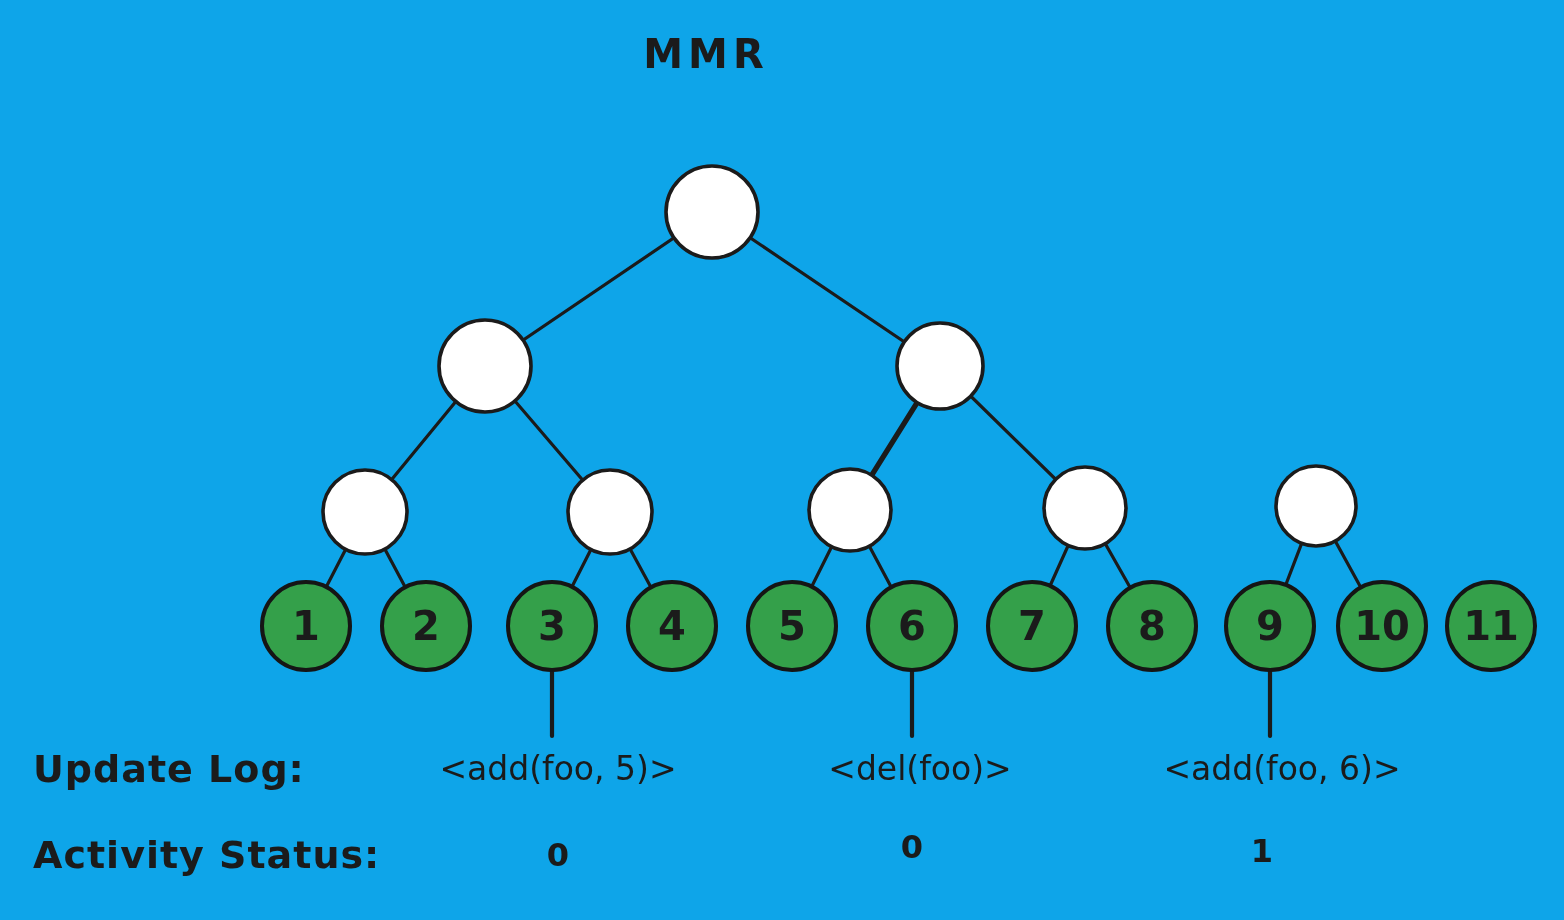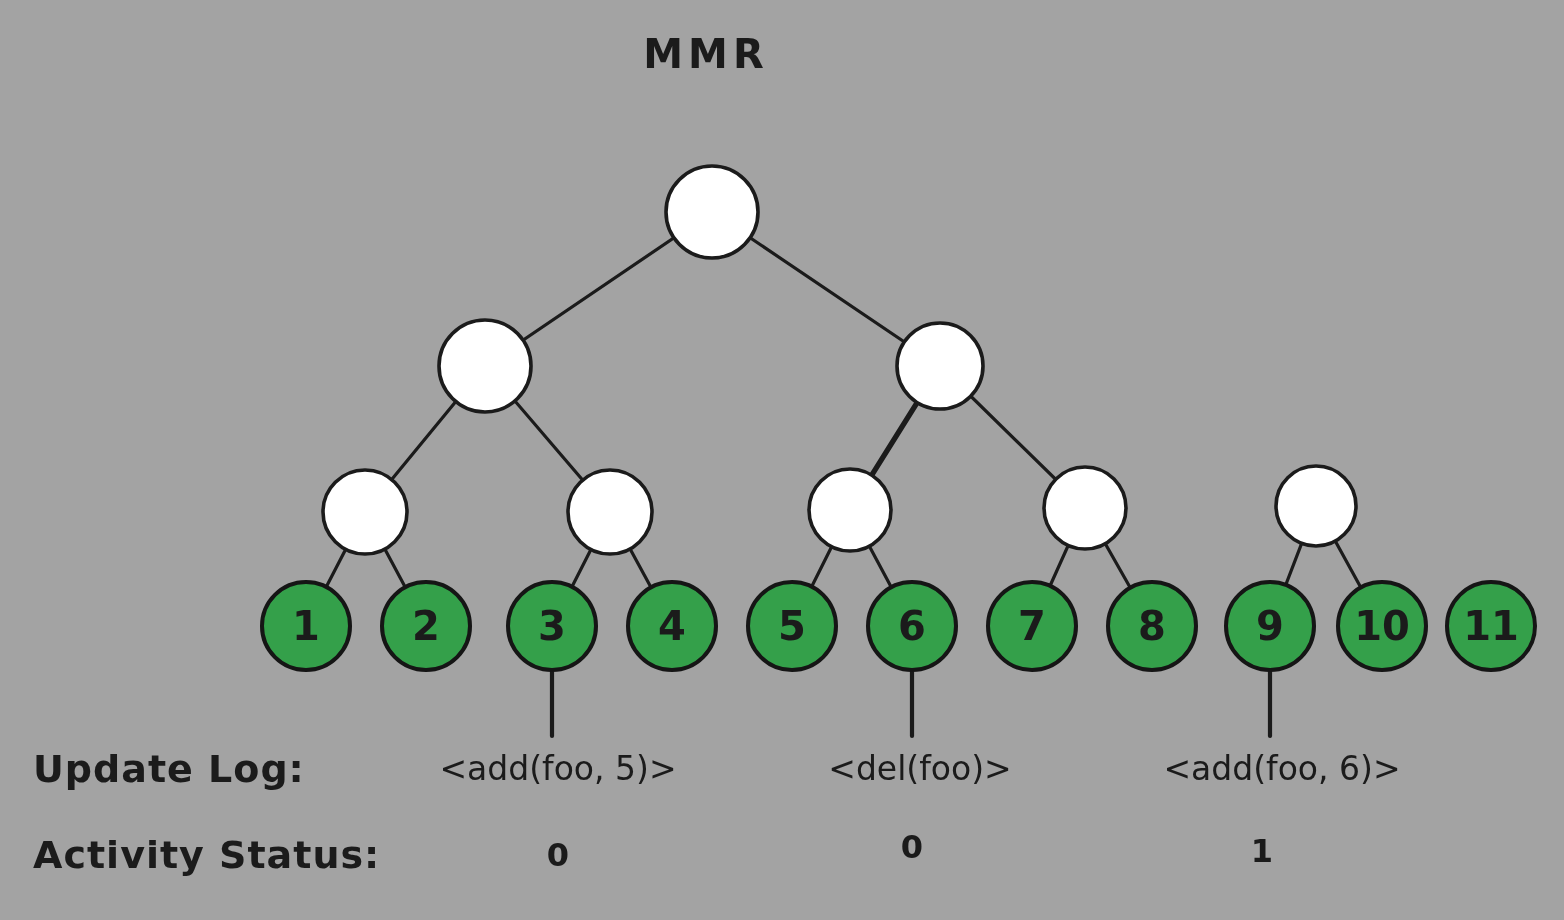--- a/index.html
+++ b/index.html
@@ -1,20 +1,20 @@
 <!DOCTYPE html>
 <html><head>
 <meta charset="utf-8">
 <style>
   html, body { margin: 0; padding: 0; background: #ffffff; }
   .canvas {
     position: relative;
     width: 1564px;
     height: 920px;
-    background: #a3a3a3;
+    background: #0ea5e9;
     font-family: "DejaVu Sans", sans-serif;
     overflow: hidden;
   }
   svg { display: block; }
   svg text {
     fill: #1b1b1b;
     font-family: "DejaVu Sans", sans-serif;
   }
   .edge { stroke: #1b1b1b; stroke-width: 3.2; stroke-linecap: round; }
   .edge.thick { stroke-width: 5.2; }

